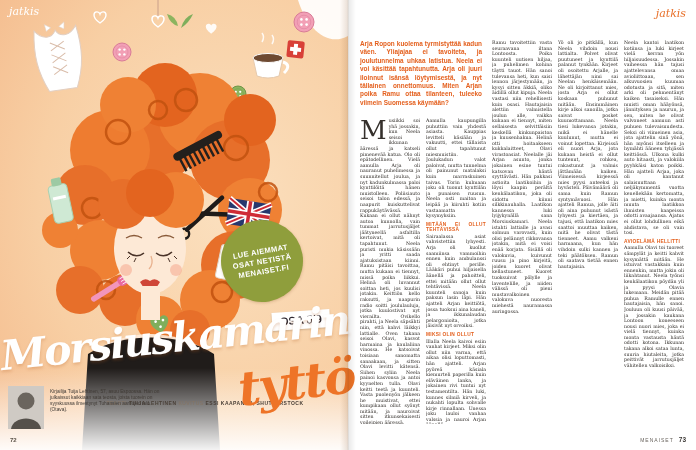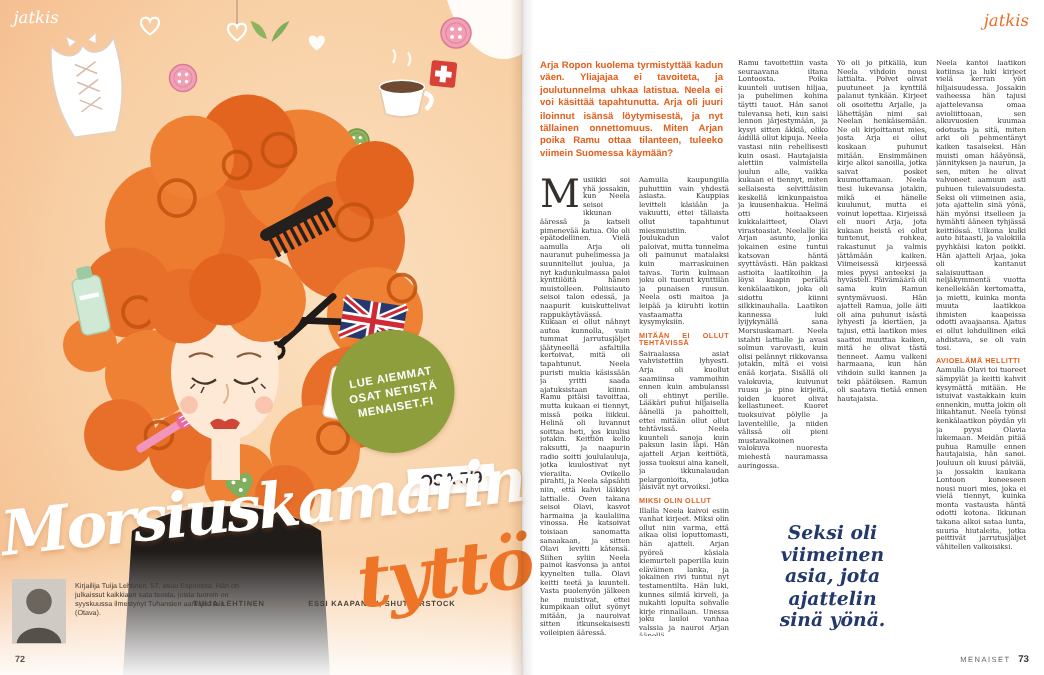--- a/index.html
+++ b/index.html
@@ -325,23 +325,20 @@
     <div class="col" id="col4">
       <p>Yö oli jo pitkällä, kun Neela vihdoin nousi lattialta. Polvet olivat puutuneet ja kynttilä palanut tynkään. Kirjeet oli osoitettu Arjalle, ja lähettäjän nimi sai Neelan henkäisemään. Ne oli kirjoittanut mies, josta Arja ei ollut koskaan puhunut mitään. Ensimmäinen kirje alkoi sanoilla, jotka saivat posket kuumottamaan. Neela tiesi lukevansa jotakin, mikä ei hänelle kuulunut, mutta ei voinut lopettaa. Kirjeissä eli nuori Arja, jota kukaan heistä ei ollut tuntenut, rohkea, rakastunut ja valmis jättämään kaiken. Viimeisessä kirjeessä mies pyysi anteeksi ja hyvästeli. Päivämäärä oli sama kuin Ramun syntymävuosi. Hän ajatteli Ramua, jolle äiti oli aina puhunut isästä lyhyesti ja kiertäen, ja tajusi, että laatikon mies saattoi muuttaa kaiken, mitä he olivat tästä tienneet. Aamu valkeni harmaana, kun hän vihdoin sulki kannen ja teki päätöksen. Ramun oli saatava tietää ennen hautajaisia.</p>
     </div>
 
     <div class="col" id="col5">
       <p>Neela kantoi laatikon kotiinsa ja luki kirjeet vielä kerran yön hiljaisuudessa. Jossakin vaiheessa hän tajusi ajattelevansa omaa avioliittoaan, sen alkuvuosien kuumaa odotusta ja sitä, miten arki oli pehmentänyt kaiken tasaiseksi. Hän muisti oman hääyönsä, jännityksen ja naurun, ja sen, miten he olivat valvoneet aamuun asti puhuen tulevaisuudesta. Seksi oli viimeinen asia, jota ajattelin sinä yönä, hän myönsi itselleen ja hymähti ääneen tyhjässä keittiössä. Ulkona kulki auto hitaasti, ja valokiila pyyhkäisi katon poikki. Hän ajatteli Arjaa, joka oli kantanut salaisuuttaan neljäkymmentä vuotta kenellekään kertomatta, ja mietti, kuinka monta muuta laatikkoa ihmisten kaapeissa odotti avaajaansa. Ajatus ei ollut lohdullinen eikä ahdistava, se oli vain tosi.</p>
       <span class="subhead">AVIOELÄMÄ HELLITTI</span>
       <p>Aamulla Olavi toi tuoreet sämpylät ja keitti kahvit kysymättä mitään. He istuivat vastakkain kuin ennenkin, mutta jokin oli liikahtanut. Neela työnsi kenkälaatikon pöydän yli ja pyysi Olavia lukemaan. Meidän pitää puhua Ramulle ennen hautajaisia, hän sanoi. Jouluun oli kuusi päivää, ja jossakin kaukana Lontoon koneeseen nousi nuori mies, joka ei vielä tiennyt, kuinka monta vastausta häntä odotti kotona. Ikkunan takana alkoi sataa lunta, suuria hiutaleita, jotka peittivät jarrutusjäljet vähitellen valkoisiksi.</p>
     </div>
 
-    <div class="pull-quote">
-      <span>Seksi oli viimeinen asia, jota ajattelin sinä yönä.</span>
-    </div>
 
     <div class="footer-right">
       <span>MENAISET</span>
       <span class="pageno">73</span>
     </div>
   </div>
 
   <div class="spine"></div>
 </div>
 

